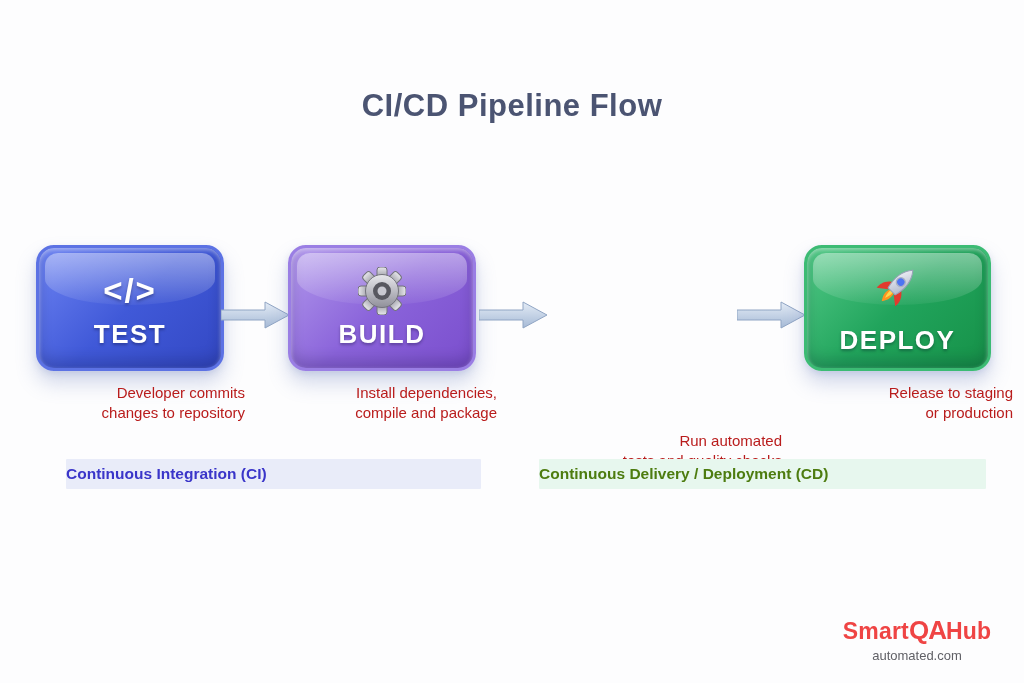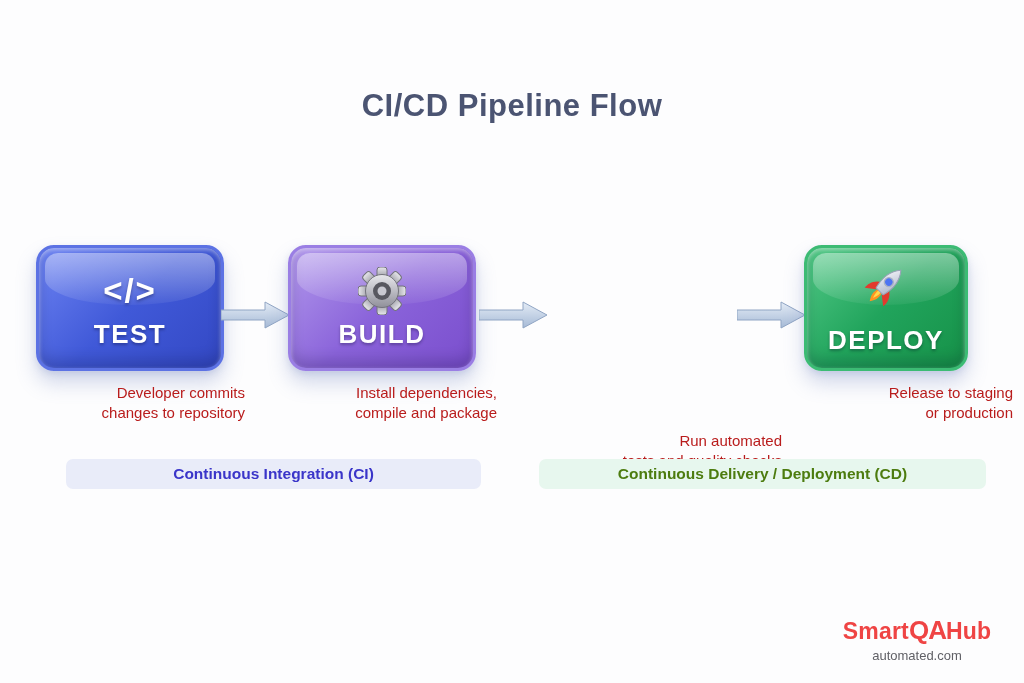--- a/index.html
+++ b/index.html
@@ -28,21 +28,21 @@
   }
   .stage::before {
     content:""; position:absolute; left:6px; right:6px; top:5px; height:52px;
     border-radius:13px 13px 50% 50% / 13px 13px 26px 26px;
     background:linear-gradient(180deg, rgba(255,255,255,0.42), rgba(255,255,255,0.05));
     pointer-events:none;
   }
   .stage-code   { left:36px;  background:linear-gradient(135deg,#6d83f2 0%,#4059d8 50%,#3348c4 100%); border:3px solid #5c72e4; }
   .stage-build  { left:288px; background:linear-gradient(135deg,#b299ec 0%,#8a63da 50%,#7a4ecd 100%); border:3px solid #9a7ee4; }
   .stage-test   { left:551px; background:linear-gradient(135deg,#62d2ec 0%,#28a8d4 50%,#1795c2 100%); border:3px solid #4cc0e0; }
-  .stage-deploy { left:804px; width:164px; background:linear-gradient(135deg,#52c987 0%,#21a45c 50%,#169148 100%); border:3px solid #3cbb74;gap:15px; }
+  .stage-deploy { left:804px; width:187px; background:linear-gradient(135deg,#52c987 0%,#21a45c 50%,#169148 100%); border:3px solid #3cbb74;gap:15px; }
 
   .stage-icon { height:50px; display:flex; align-items:center; justify-content:center; position:relative; z-index:1; }
   .code-glyph {
     font-size:33px; font-weight:bold; color:#ffffff; letter-spacing:2px;
     text-shadow:0 2px 3px rgba(0,0,30,0.30);
   }
   .stage-label {
     font-size:26px; font-weight:bold; color:#ffffff; letter-spacing:1.5px;
     text-shadow:0 2px 3px rgba(0,0,30,0.30); position:relative; z-index:1;
   }
@@ -54,22 +54,22 @@
   
   .stage-desc {
     position:absolute; top:383px; width:230px; text-align:right;
     font-size:15px; line-height:1.35; color:#b91c1c; white-space:pre-line;
   }
   .desc-code { left:15px; } .desc-build { left:267px; }
   .desc-test { left:552px;margin-top:48px; } .desc-deploy { left:783px; }
 
   
   .banner {
-    position:absolute; top:459px; height:30px; border-radius:7px;
-    display:flex; align-items:center; justify-content:center;
+    position:absolute; top:459px; height:30px; border-radius:1px;
+    display:flex; align-items:center; justify-content:flex-start;
     font-size:15.5px; font-weight:bold;
   }
   .banner-ci { left:66px;  width:415px; background:#e9ecf9; color:#3a35c9; }
   .banner-cd { left:539px; width:447px; background:#e7f7ee; color:#4d7c0f; }
 
   
   .footer { position:absolute; left:812px; top:616px; width:210px; text-align:center; }
   .brand { font-size:23px; font-weight:bold; color:#ef4444; letter-spacing:0.2px; line-height:1.1; }
   .brand .brand-mark { font-size:26px; font-weight:bold; letter-spacing:-1px; }
   .website { font-size:13px; color:#606066; margin-top:3px; }

